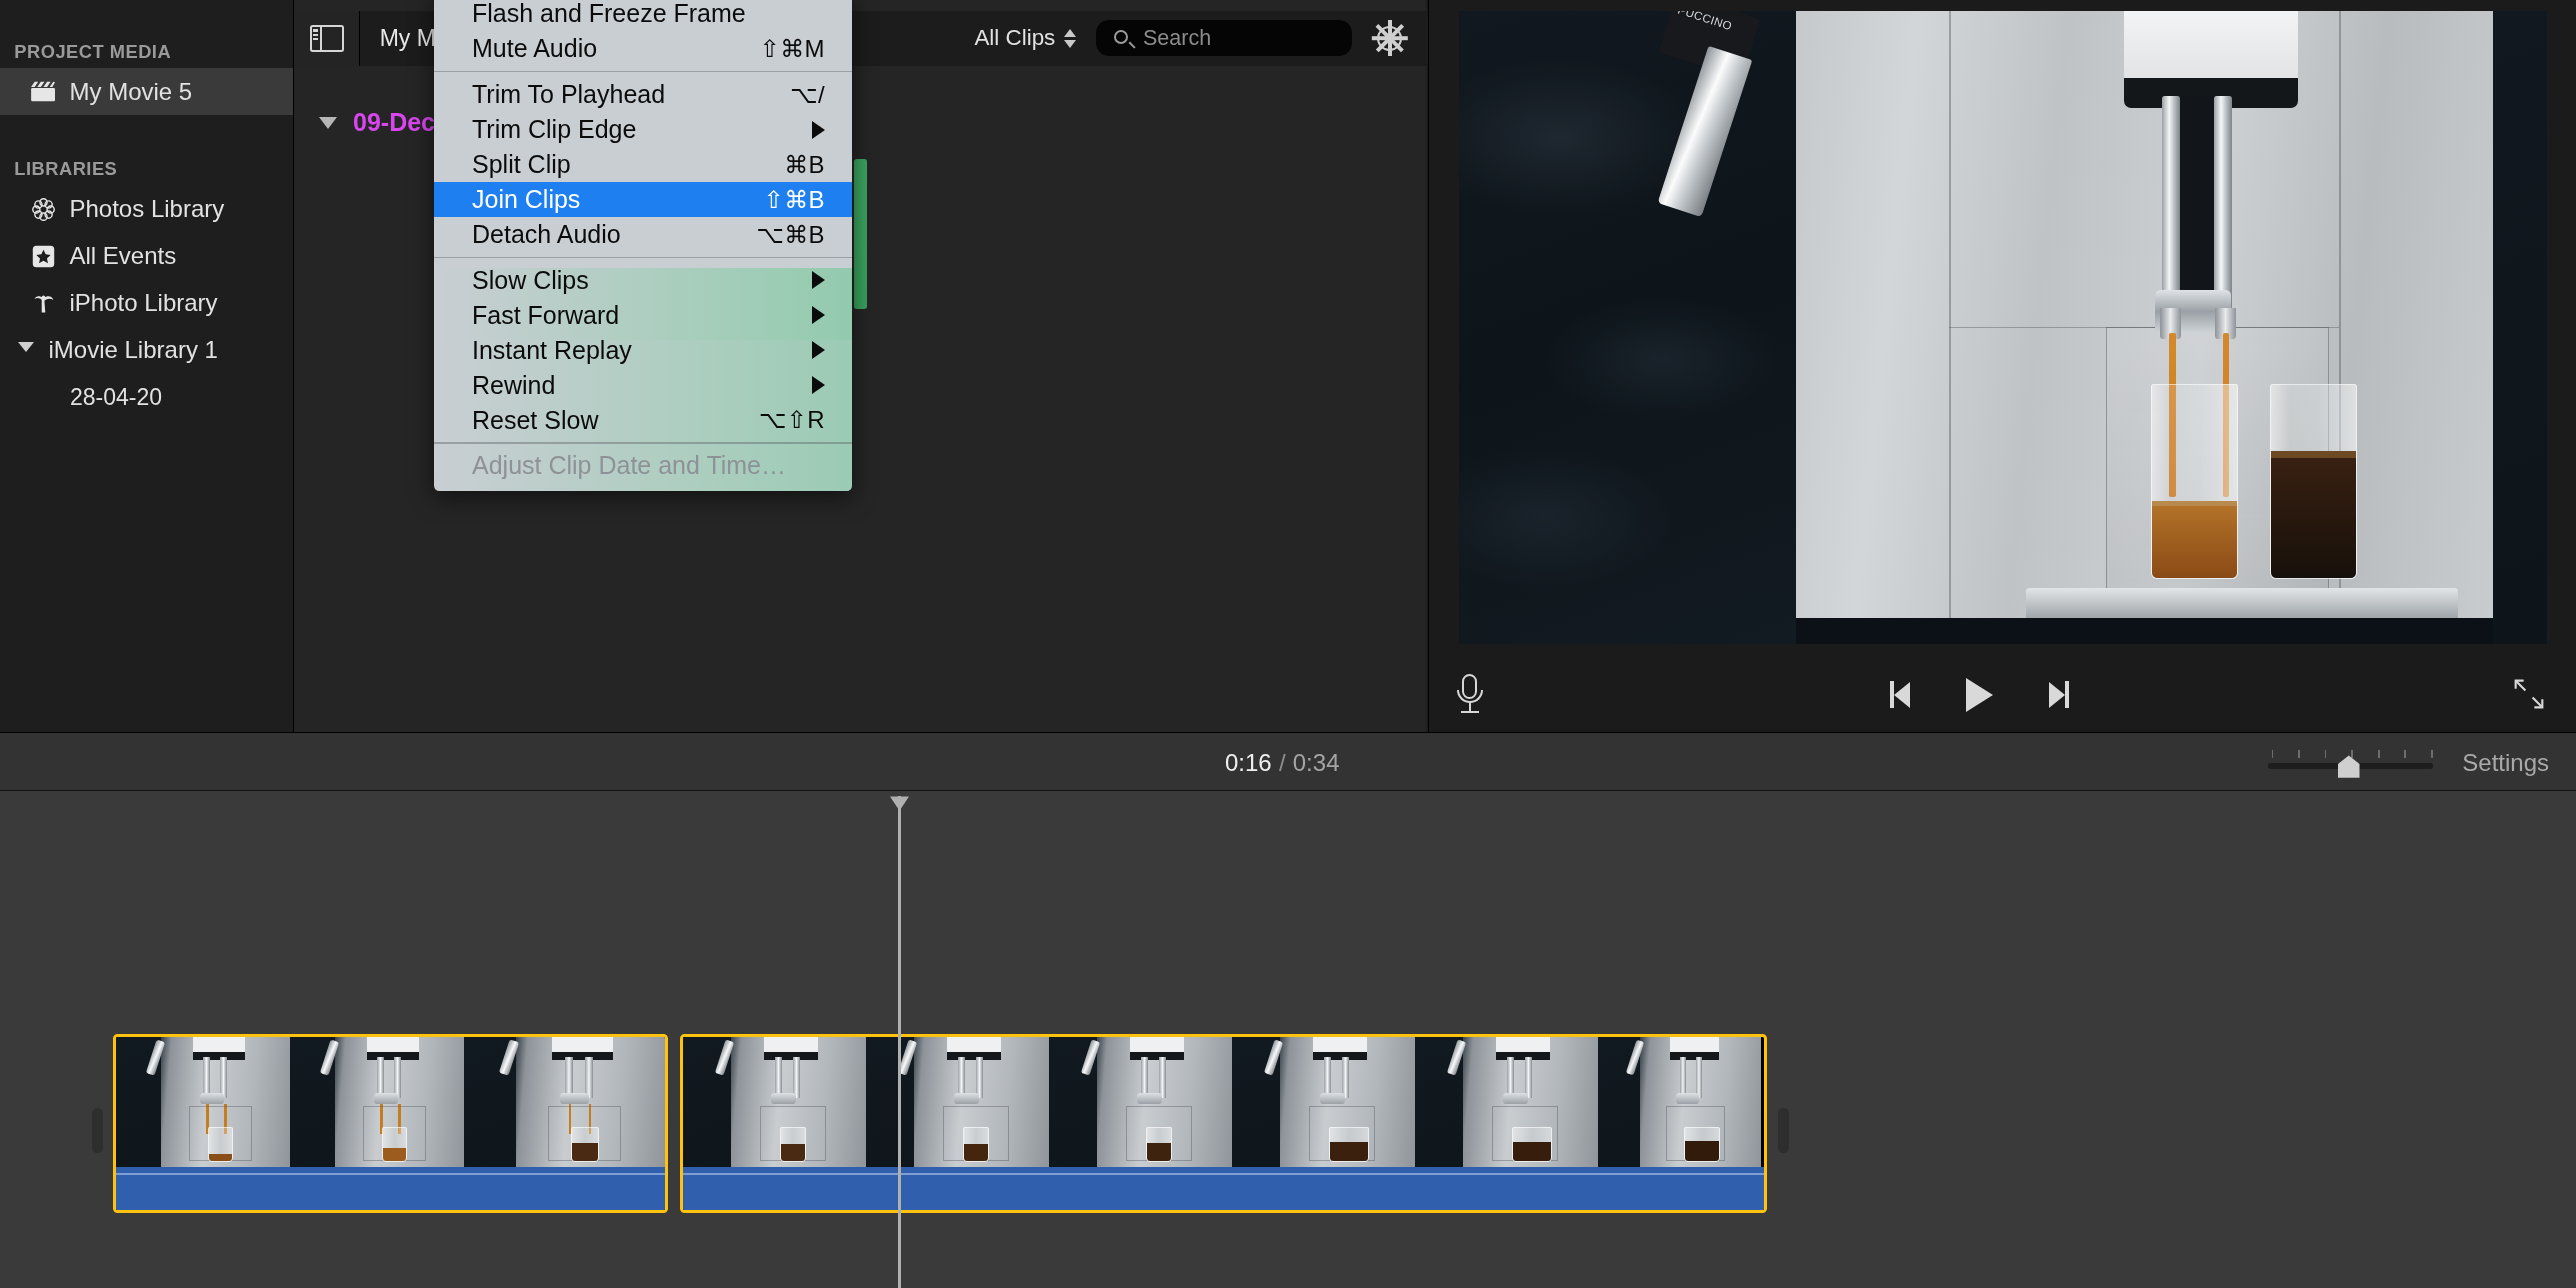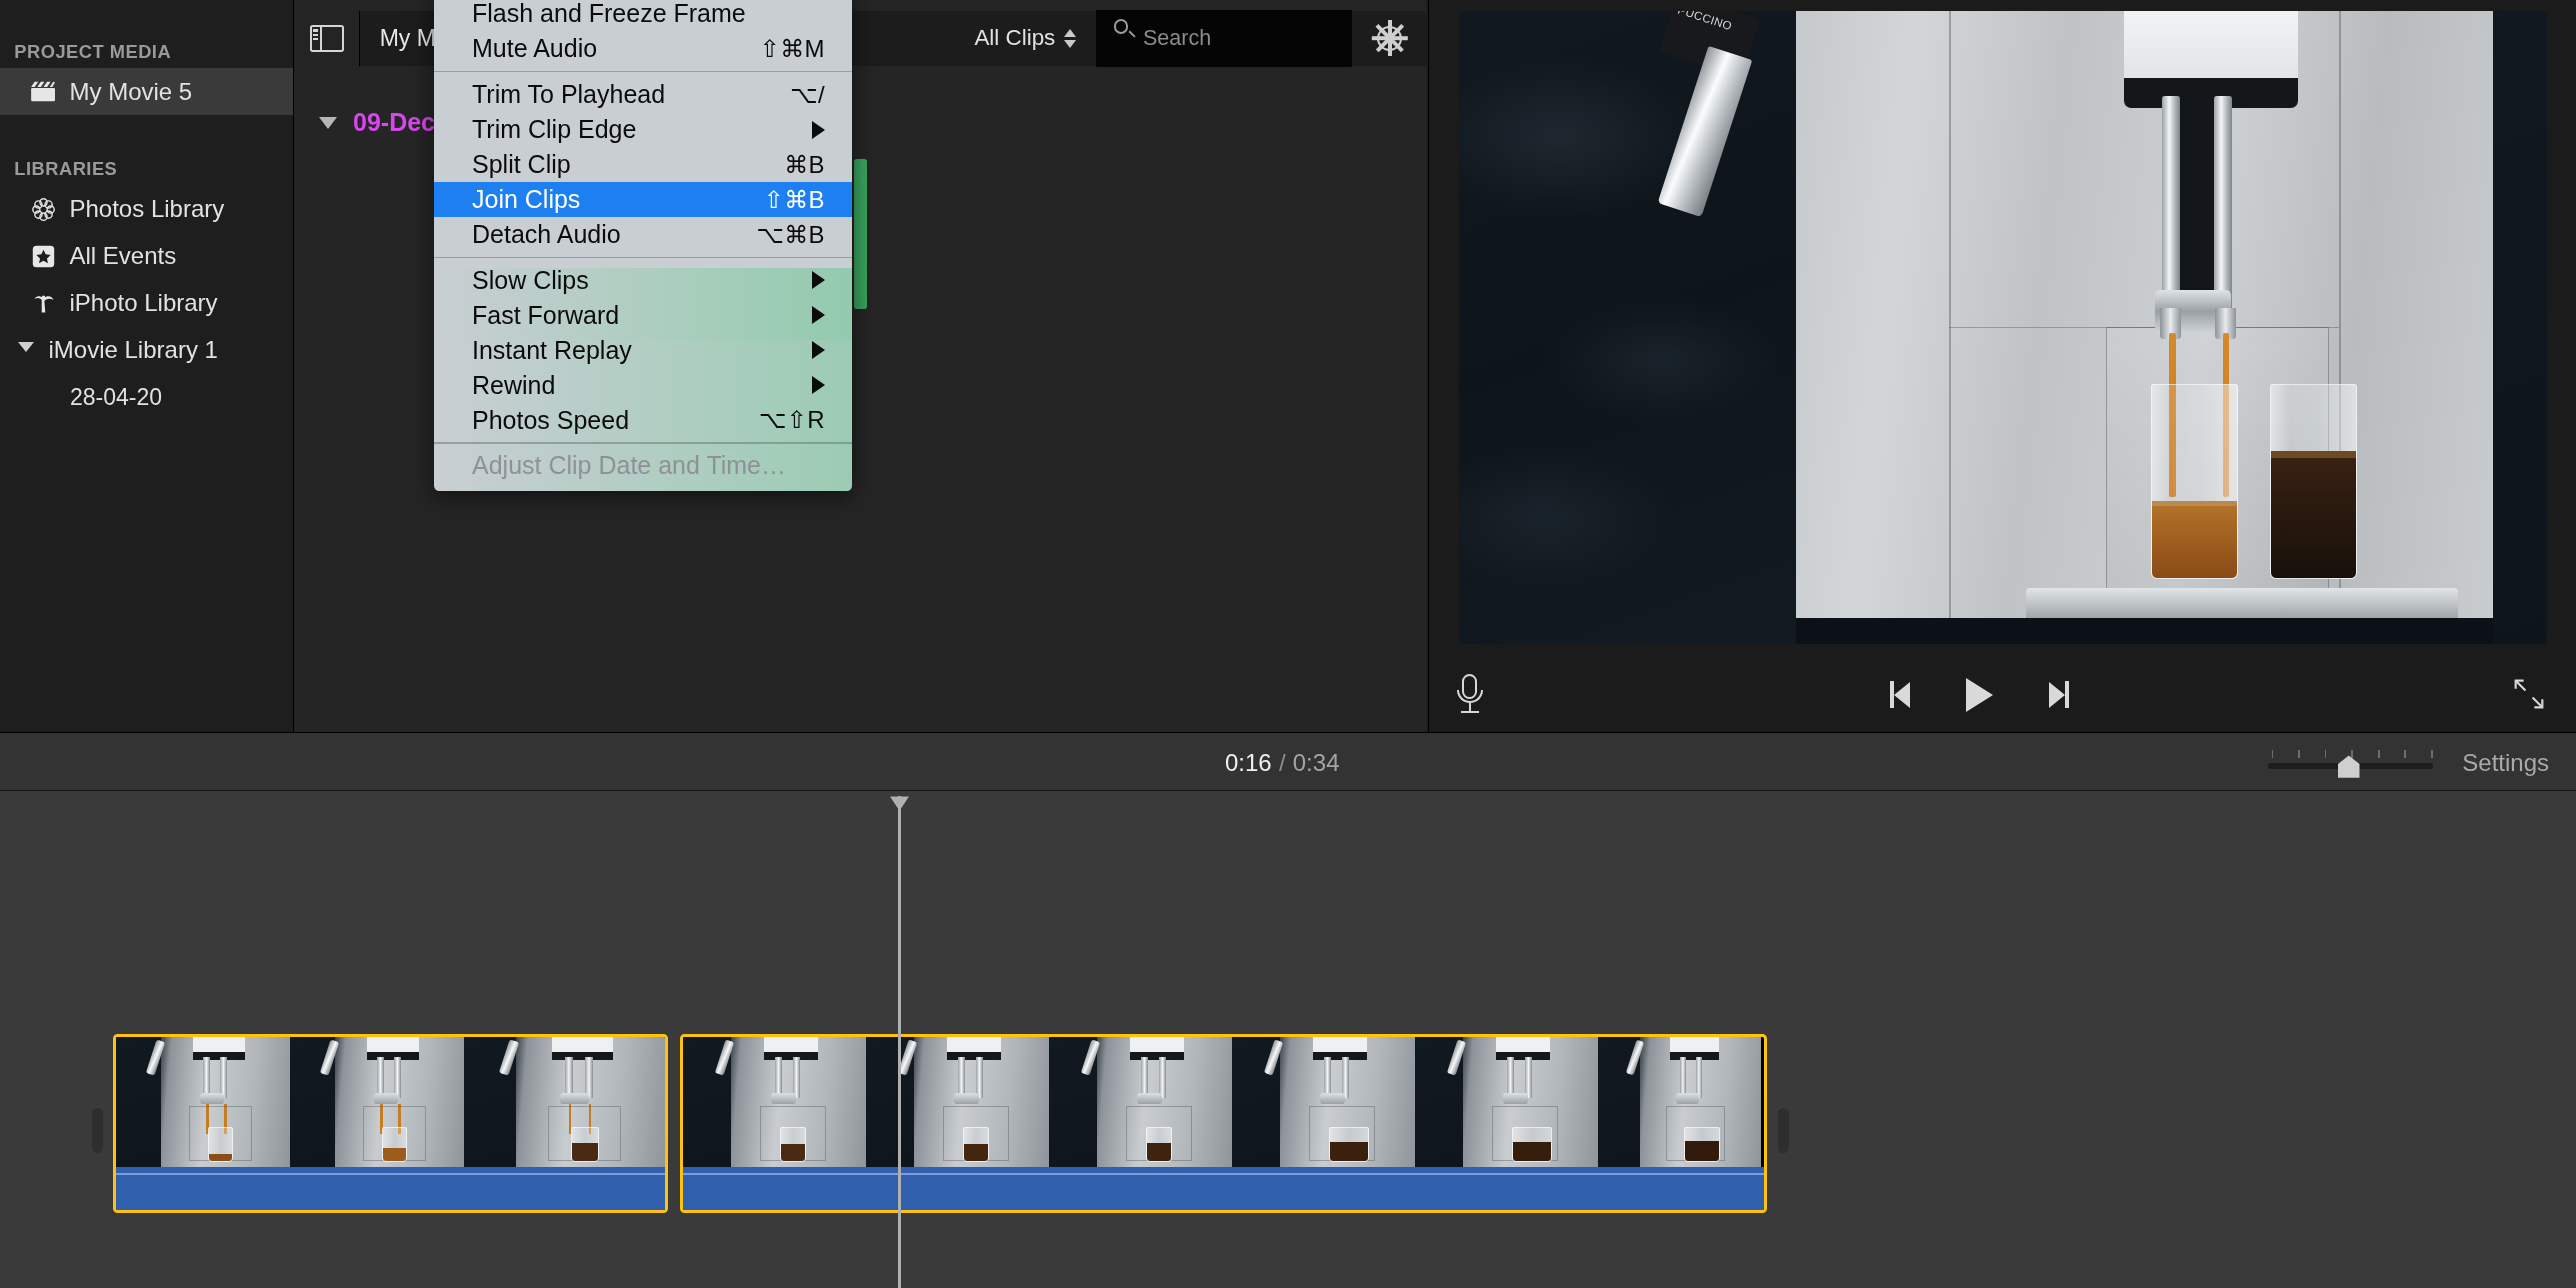--- a/index.html
+++ b/index.html
@@ -36,21 +36,21 @@
   .sidebar-toggle-ico { width:34px; height:27px; border:2.2px solid #d6d6d6; border-radius:2.7px; display:flex; }
   .sidebar-toggle-ico .l { width:10.7px; border-right:2.2px solid #d6d6d6; padding:2.7px 1.8px; display:flex; flex-direction:column; gap:2.2px; }
   .sidebar-toggle-ico .l i { display:block; height:2.2px; background:#d6d6d6; }
   .br-title { padding-left:19.7px; font-size:23px; color:#e8e8e8; white-space:nowrap; }
   .br-spacer { flex:1; }
   .all-clips { display:flex; align-items:center; gap:9px; font-size:22.4px; color:#e2e2e2; }
   .stepper { display:flex; flex-direction:column; gap:2.7px; }
   .stepper i { width:0;height:0;border-left:6.3px solid transparent;border-right:6.3px solid transparent; }
   .stepper i.up { border-bottom:8px solid #c9c9c9; }
   .stepper i.dn { border-top:8px solid #c9c9c9; }
-  .search-box { margin-left:19.7px; width:256px; height:57px; background:#050505; border-radius:1px; display:flex; align-items:center; padding-left:47px; position:relative; }
+  .search-box { margin-left:19.7px; width:256px; height:36px; background:#050505; border-radius:13px; display:flex; align-items:center; padding-left:47px; position:relative; }
   .search-box .mag { position:absolute; left:18px; top:9.8px; width:14.3px; height:14.3px; border:2.2px solid #9b9b9b; border-radius:50%; }
   .search-box .mag::after { content:""; position:absolute; left:11.6px; top:11.6px; width:8px; height:2.2px; background:#9b9b9b; transform:rotate(45deg); }
   .search-ph { font-size:21.5px; color:#8c8c8c; }
   .gear-wrap { width:75px; display:flex; align-items:center; justify-content:center; }
   .gear { position:relative; width:32px; height:32px; }
   .gear .ring { position:absolute; inset:3.6px; border:2.7px solid #cfcfcf; border-radius:50%; }
   .gear .hub { position:absolute; left:11.6px; top:11.6px; width:9px; height:9px; border:2.7px solid #cfcfcf; border-radius:50%; }
   .gear .t { position:absolute; left:14.8px; top:-1.8px; width:3.6px; height:36px; background:#cfcfcf; }
 
   .br-event-row { position:absolute; left:0; top:100px; width:1133px; height:45px; display:flex; align-items:center; padding-left:25px; gap:16px; }
@@ -601,21 +601,21 @@
       </div>
       <div class="ctx-item">
         <span class="ctx-label">Instant Replay</span>
         <span class="ctx-arrow"></span>
       </div>
       <div class="ctx-item">
         <span class="ctx-label">Rewind</span>
         <span class="ctx-arrow"></span>
       </div>
       <div class="ctx-item">
-        <span class="ctx-label">Photos Speed</span>
+        <span class="ctx-label">Reset Slow</span>
         <span class="ctx-key">⌥⇧R</span>
       </div>
       <div class="ctx-sep"></div>
       <div class="ctx-item disabled">
         <span class="ctx-label">Adjust Clip Date and Time…</span>
       </div>
     </div>
 
 </div>
 

